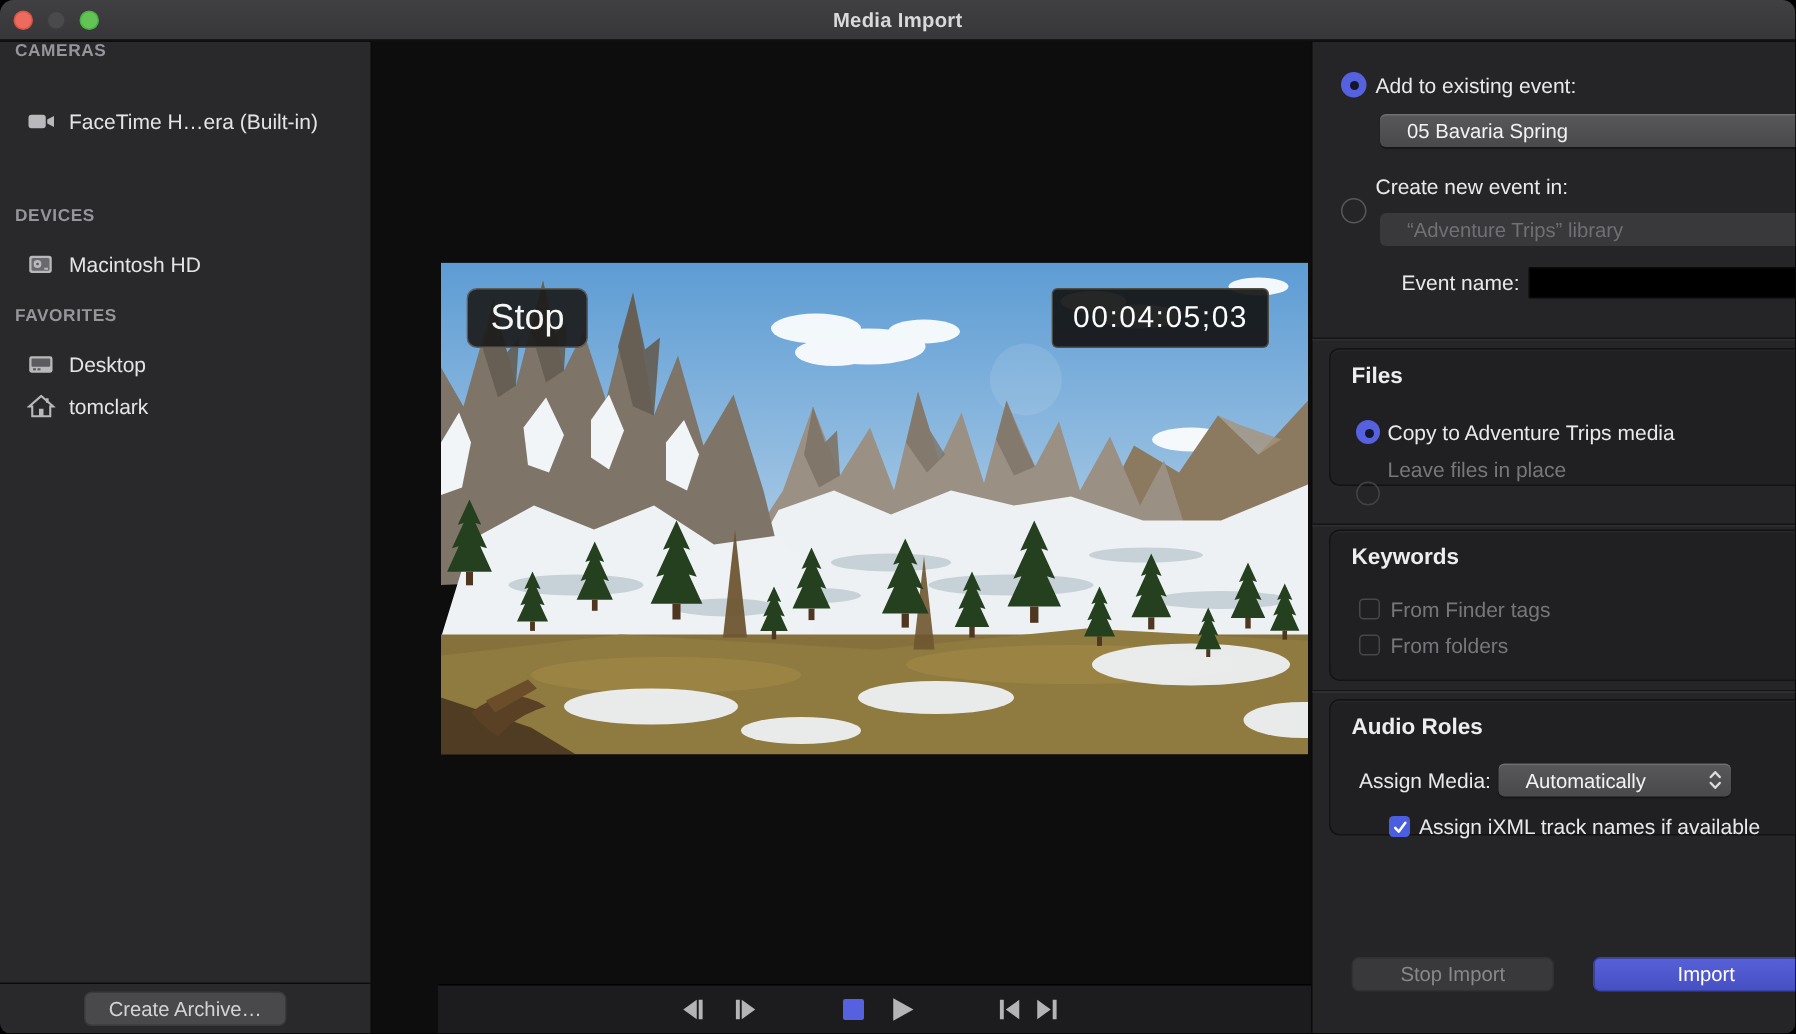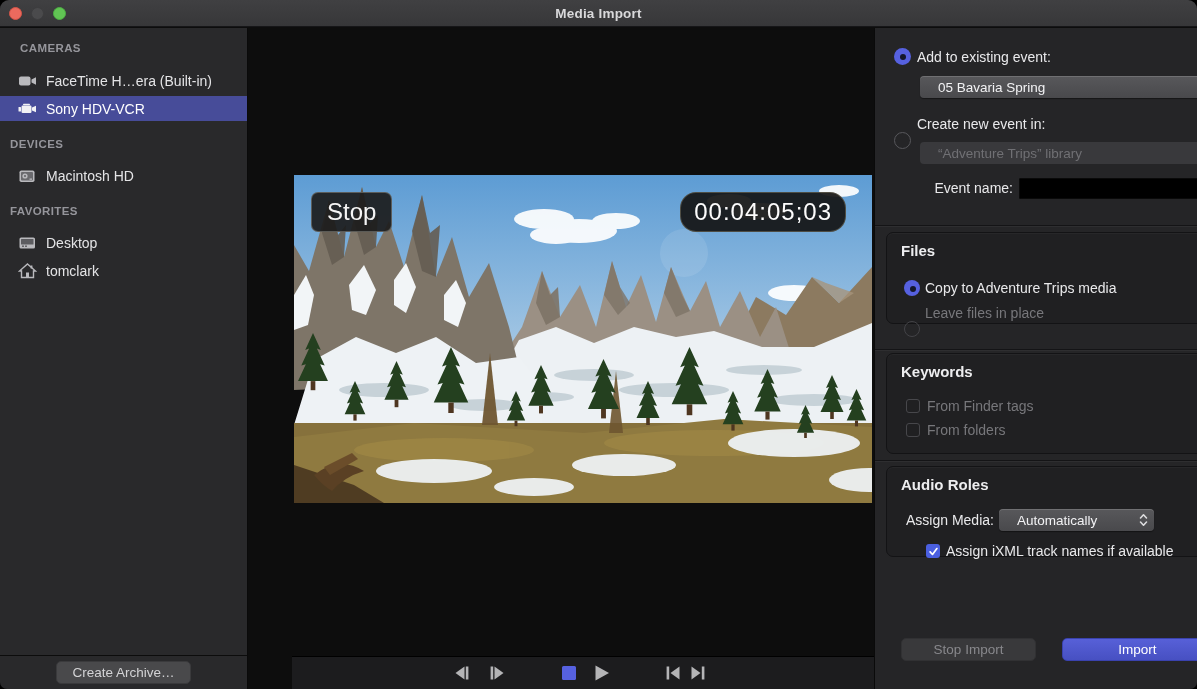--- a/index.html
+++ b/index.html
@@ -43,22 +43,22 @@
   
   .video{ position:absolute; top:147px; left:2px; width:578px; height:328px; overflow:hidden; }
   .video svg{ display:block; }
   .overlay-stop{
     position:absolute; top:17px; left:17px; height:40px; padding:0 15px;
     background:rgba(28,28,28,.92); border:1px solid rgba(130,130,125,.6); border-radius:7px;
     color:#f5f5f5; font-size:24px; display:flex; align-items:center;
   }
   .overlay-tc{
     position:absolute; top:17px; right:26px; height:40px; padding:0 13px;
-    background:rgba(20,20,20,.92); border:1px solid rgba(120,115,95,.55); border-radius:16px;
-    color:#fcfcfc; font-size:24px; letter-spacing:1px; display:flex; align-items:center;
+    background:rgba(20,20,20,.92); border:1px solid rgba(120,115,95,.55); border-radius:4px;
+    color:#fcfcfc; font-size:20px; letter-spacing:1px; display:flex; align-items:center;
   }
   .transportbar{ position:absolute; left:0; right:0; bottom:0; height:33px; background:#1c1c1e; border-top:1px solid #000; }
   .tbtn{ position:absolute; top:50%; transform:translate(-50%,-50%); display:flex; }
 
   
   .abs{ position:absolute; }
   .plabel{ color:#e9e9eb; font-size:14px; white-space:nowrap; }
   .plabel.dim{ color:#77777b; }
   .radio{ width:17px; height:17px; border-radius:50%; position:relative; }
   .radio.on{ background:#5661e0; }
@@ -97,43 +97,32 @@
       <div class="light red"></div>
       <div class="light gray"></div>
       <div class="light green"></div>
     </div>
     <div class="title">Media Import</div>
   </div>
 
   <div class="content">
 
     <div class="sidebar">
-      <div class="side-header" style="top:14px;margin-left:10px;">CAMERAS</div>
+      <div class="side-header" style="top:0;">CAMERAS</div>
 
       <div class="side-row" style="top:40px;">
         <span class="icon">
           <svg width="19" height="16" viewBox="0 0 19 16">
               <rect x="1" y="3.5" width="11.5" height="9" rx="2" fill="#b9b9bd"></rect>
               <path d="M13.5 6.6 L18 4.3 V11.7 L13.5 9.4 Z" fill="#b9b9bd"></path>
             </svg>
         </span>
         <span class="lbl">FaceTime H…era (Built-in)</span>
       </div>
 
-      <div class="side-row selected" style="top:68px;">
-        <span class="icon">
-          <svg width="19" height="16" viewBox="0 0 19 16">
-              <rect x="0.5" y="6" width="2.5" height="4.5" rx="0.6" fill="#f2f2f4"></rect>
-              <rect x="3.5" y="4.5" width="10" height="7.5" rx="1.2" fill="#f2f2f4"></rect>
-              <path d="M14 6.5 L18 4.8 V11.2 L14 9.5 Z" fill="#f2f2f4"></path>
-              <rect x="5" y="2.8" width="7" height="1.5" rx="0.7" fill="#f2f2f4"></rect>
-            </svg>
-        </span>
-        <span class="lbl">Sony HDV-VCR</span>
-      </div>
 
       <div class="side-header" style="top:110px;">DEVICES</div>
 
       <div class="side-row" style="top:135px;">
         <span class="icon">
           <svg width="19" height="16" viewBox="0 0 19 16">
               <rect x="1.5" y="2.5" width="15" height="11.5" rx="1.8" fill="#b9b9bd"></rect>
               <rect x="3" y="4" width="12" height="8.5" rx="1" fill="#6a6a6e"></rect>
               <circle cx="7" cy="8" r="2.6" fill="#b9b9bd"></circle>
               <circle cx="7" cy="8" r="0.9" fill="#55555a"></circle>

